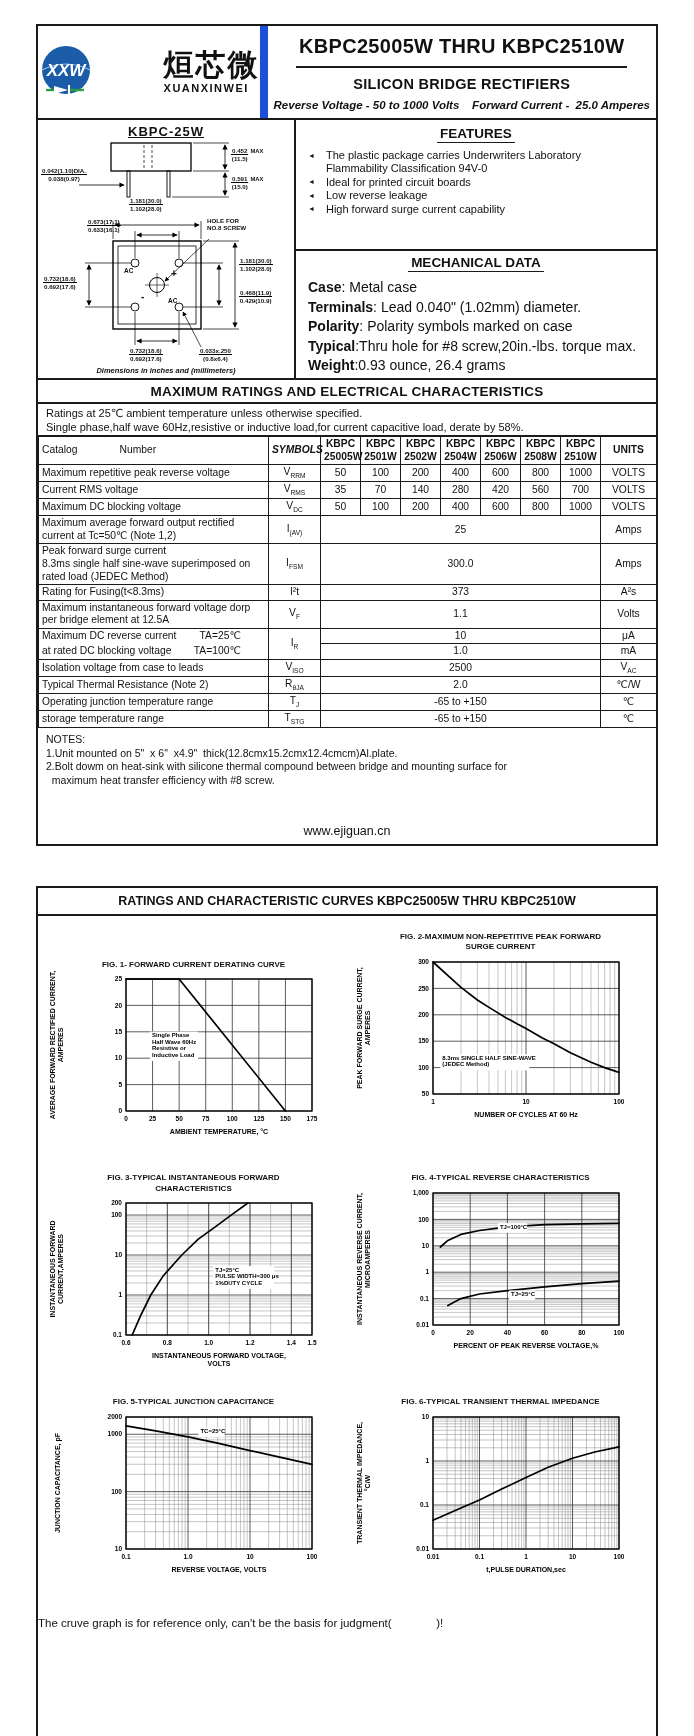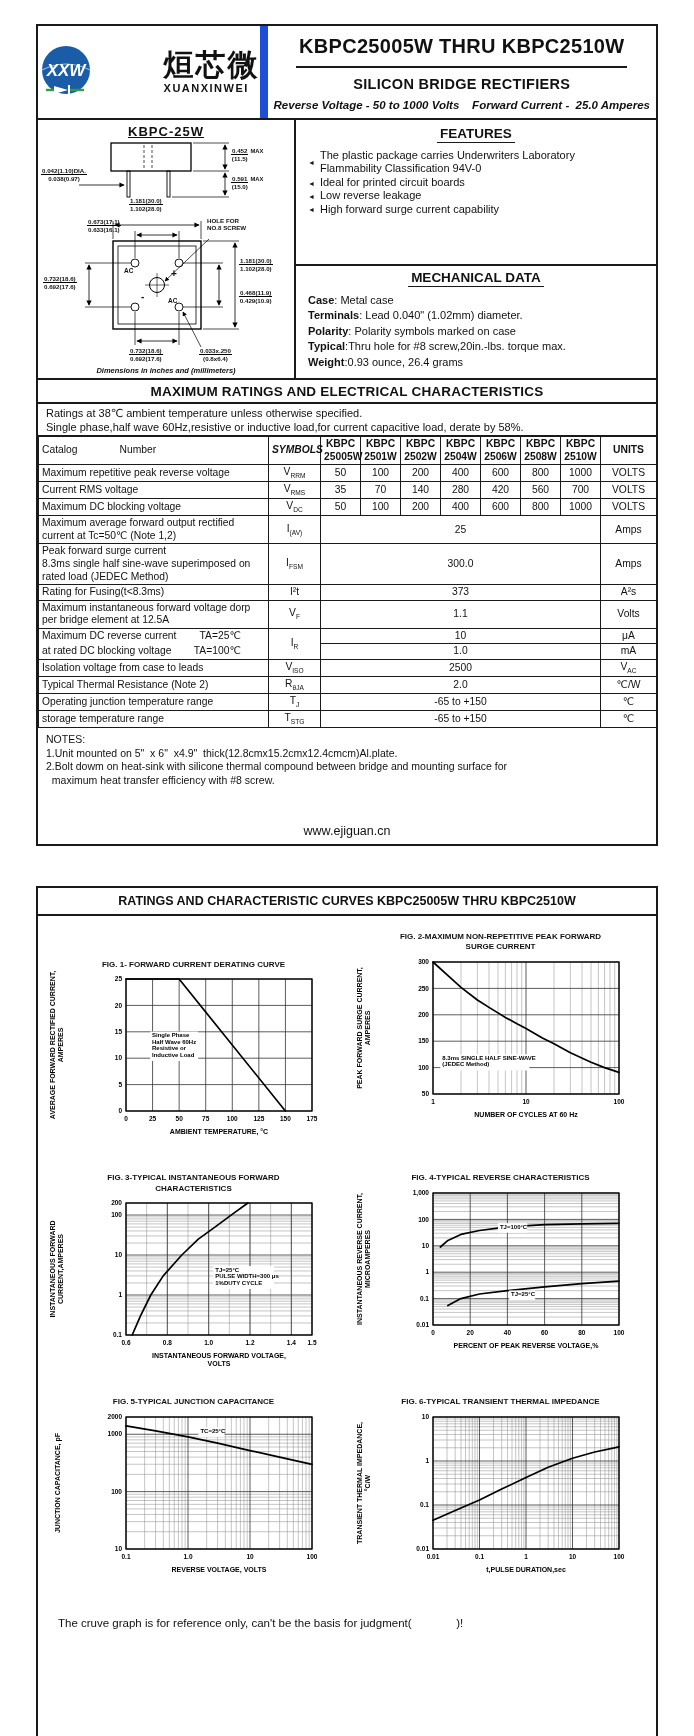--- a/index.html
+++ b/index.html
@@ -31,25 +31,25 @@
   .dim .bot{display:block}
   .dim .max{position:absolute;left:100%;top:1px;margin-left:2px;font-size:5.8px}
   .term{position:absolute;font-size:6.5px;font-weight:700}
   .term.big{font-size:10px}
   .hole-note{position:absolute;font-size:6.2px;font-weight:700;text-align:left;line-height:1.2;white-space:pre-line}
 
   .right-col{flex:1;display:flex;flex-direction:column}
   .features{height:146px;border-bottom:2px solid #1a1a1a;padding:4px 12px;box-sizing:border-box}
   .sec-head{text-align:center;font-weight:700;font-size:13.5px;margin:2px auto 6px;width:max-content;border-bottom:1.6px solid #1a1a1a;padding:0 3px 1px}
   .feat-list{margin:0;padding:0;list-style:none;font-size:11px;line-height:1.22}
-  .feat-item{display:flex;gap:5px;align-items:center}
+  .feat-item{display:flex;gap:11px;align-items:flex-start}
   .bullet{font-size:7px;margin-top:2.5px}
   .feat-text{white-space:pre-line}
   .mech{padding:2px 12px}
-  .mech-row{font-size:11px;line-height:1.4}
+  .mech-row{font-size:14px;line-height:1.4}
   .mech-label{font-weight:700}
 
   .ratings-bar{height:22px;border-bottom:2px solid #1a1a1a;display:flex;align-items:center;justify-content:center;font-weight:700;font-size:13.5px;letter-spacing:.2px}
   .ratings-notes{padding:3px 8px;font-size:11px;line-height:1.25;height:32px;box-sizing:border-box;border-bottom:1.5px solid #1a1a1a}
 
   table.ratings{width:618px;border-collapse:collapse;table-layout:fixed}
   table.ratings td,table.ratings th{border:1px solid #1a1a1a;padding:1px 3px;font-size:10.3px;line-height:1.22;vertical-align:middle}
   .th-cat{text-align:left;font-weight:400;font-size:11px}
   .th-cat .gap{display:inline-block;width:42px}
   .th-sym{font-style:italic;font-weight:700;font-size:8.4px;text-align:center}
@@ -71,21 +71,21 @@
   
   .curves-bar{height:26px;border-bottom:2px solid #1a1a1a;display:flex;align-items:center;justify-content:center;font-weight:700;font-size:12.5px}
   .fig-grid{display:grid;grid-template-columns:1fr 1fr;padding:4px 2px 0}
   .fig-cell{display:flex;flex-direction:column;align-items:center;padding-top:12px}
   .fig-title{font-weight:700;font-size:8px;text-align:center;white-space:pre-line;line-height:1.3;margin-bottom:1px}
   svg.figure{display:block}
   svg.figure text,svg.pkg-svg text{font-family:"Liberation Sans","DejaVu Sans",sans-serif}
   svg.figure .tick{font-size:6.5px;font-weight:700}
   svg.figure .axis{font-size:7px;font-weight:700}
   svg.figure .note{font-size:6px;font-weight:700}
-  .disclaimer{padding:18px 0 0 20px;font-size:11.5px;white-space:pre}
+  .disclaimer{padding:18px 0 0 0;font-size:11.5px;white-space:pre}
 </style>
 </head>
 <body>
 
 <div class="page" id="page1">
   <div class="hdr">
     <div class="logo-cell">
       <svg width="56" height="56" viewBox="0 0 56 56">
         <circle cx="28" cy="26" r="24" fill="#1a5ca8"></circle>
         <path d="M4 26 Q28 14 52 26" fill="none" stroke="#9fc3e8" stroke-width="1.2"></path>
@@ -250,21 +250,21 @@
             <div class="mech-row"><span class="mech-label">Polarity</span><span>: Polarity symbols marked on case</span></div>
             <div class="mech-row"><span class="mech-label">Typical</span><span>:Thru hole for #8 screw,20in.-lbs. torque max.</span></div>
             <div class="mech-row"><span class="mech-label">Weight</span><span>:0.93 ounce, 26.4 grams</span></div>
           </div>
       </div>
     </div>
   </div>
 
   <div class="ratings-bar">MAXIMUM RATINGS AND ELECTRICAL CHARACTERISTICS</div>
   <div class="ratings-notes">
-    <div>Ratings at 38℃ ambient temperature unless otherwise specified.</div>
+    <div>Ratings at 25℃ ambient temperature unless otherwise specified.</div>
     <div>Single phase,half wave 60Hz,resistive or inductive load,for current capacitive load, derate by 58%.</div>
   </div>
 
   <table class="ratings">
     <colgroup>
       <col style="width:230px">
         <col style="width:52px">
       <col style="width:40px">
         <col style="width:40px">
         <col style="width:40px">

